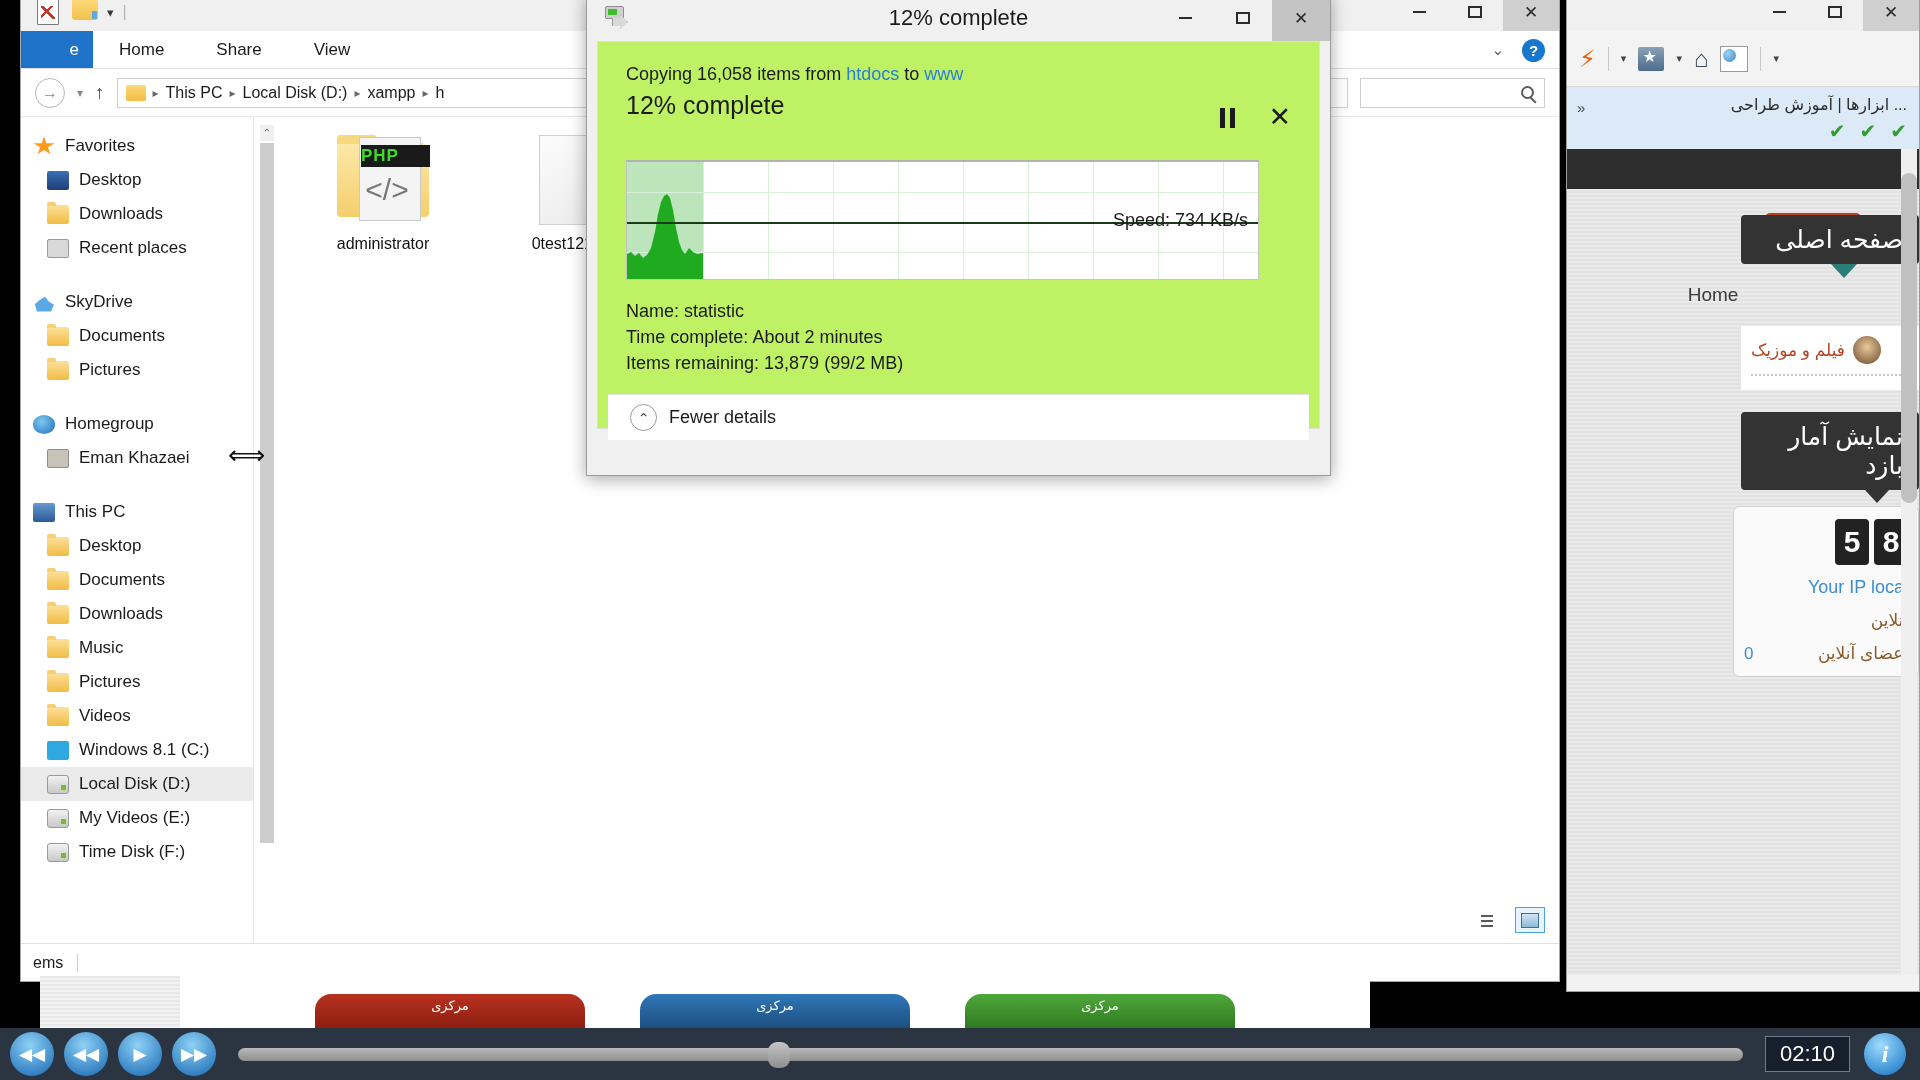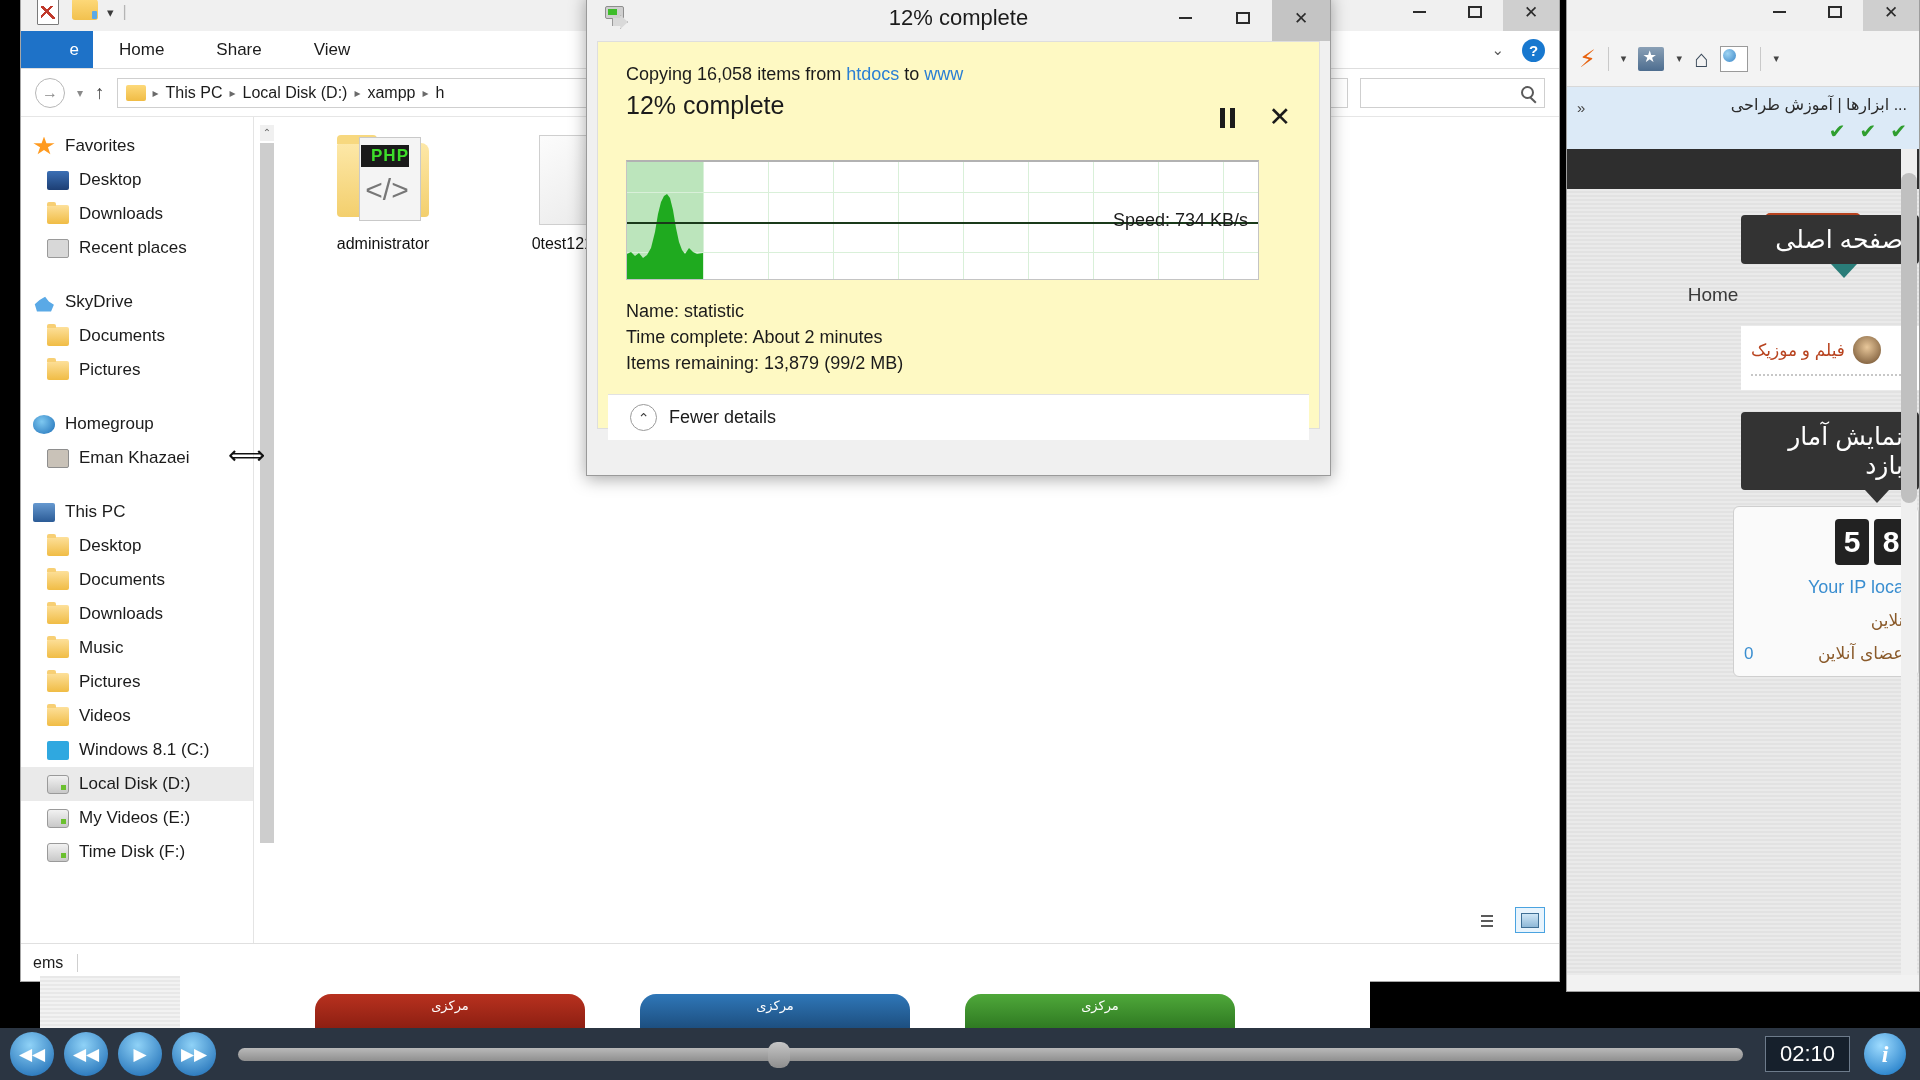--- a/index.html
+++ b/index.html
@@ -71,22 +71,22 @@
 
   .content-pane{flex:1;background:#fff;position:relative;border-left:1px solid #e4e4e4;overflow:hidden;}
   .file-grid{display:flex;gap:0;padding:12px 0 0 10px;flex-wrap:wrap;}
   .file-cell{width:190px;height:175px;display:flex;flex-direction:column;align-items:center;gap:6px;}
   .f-ico{width:104px;height:100px;position:relative;}
   .f-label{font-size:16px;color:#111;text-align:center;}
   .ic-phpfolder{position:absolute;left:6px;top:14px;width:92px;height:74px;
     background:linear-gradient(#fde8a8,#f3cf6d);border-radius:3px 8px 4px 4px;}
   .ic-phpfolder:before{content:"";position:absolute;left:0;top:-8px;width:40px;height:9px;background:#f7d87f;border-radius:4px 4px 0 0;}
   .ic-phpsheet{position:absolute;left:28px;top:8px;width:62px;height:84px;background:#f4f4f4;border:1px solid #c9c9c9;}
-  .ic-phpbar{position:absolute;left:30px;top:16px;width:48px;height:22px;background:#1a1a1a;color:#3ddd2a;
-    font:bold 17px "Liberation Sans",sans-serif;text-align:right;line-height:22px;letter-spacing:1px;}
+  .ic-phpbar{position:absolute;left:30px;top:16px;width:69px;height:22px;background:#1a1a1a;color:#3ddd2a;
+    font:bold 17px "Liberation Sans",sans-serif;text-align:left;line-height:22px;letter-spacing:1px;}
   .ic-phparrow{position:absolute;left:34px;top:44px;width:44px;height:34px;color:#777;font-size:30px;text-align:center;line-height:34px;}
   .ic-doc{position:absolute;left:18px;top:6px;width:70px;height:90px;background:linear-gradient(145deg,#fcfcfc,#e9e9e9);
     border:1px solid #cfcfcf;}
   .ic-doc:after{content:"";position:absolute;right:-1px;top:-1px;border-width:0 18px 18px 0;border-style:solid;border-color:#d4d4d4 #fff;}
   .ic-webcfg{position:absolute;left:18px;top:6px;width:70px;height:90px;background:#fff;border:1px solid #cfcfcf;}
   .wc-line{position:absolute;left:8px;height:2px;background:#bcd9ef;}
   .viewbar{position:absolute;right:14px;bottom:10px;display:flex;gap:10px;align-items:center;}
   .vb-btn{width:30px;height:26px;display:flex;align-items:center;justify-content:center;}
   .vb-btn.active{border:1px solid #4aa3e0;background:#e8f4fd;}
   .vb-list{width:18px;height:14px;background:
@@ -104,21 +104,21 @@
   .dlg-title{height:46px;display:flex;align-items:center;position:relative;padding-left:18px;}
   .dlg-ico{width:26px;height:24px;position:relative;}
   .dlg-ico .a{position:absolute;left:0;top:0;width:19px;height:13px;background:#cfcfcf;border:1px solid #8e8e8e;border-radius:2px;}
   .dlg-ico .a:after{content:"";position:absolute;left:2px;top:2px;width:9px;height:6px;background:#3ebd2a;}
   .dlg-ico .b{position:absolute;left:7px;top:9px;width:16px;height:14px;background:#d9d9d9;border:1px solid #9a9a9a;
     clip-path:polygon(0 22%,52% 22%,52% 0,100% 50%,52% 100%,52% 78%,0 78%);}
   .dlg-title h1{position:absolute;left:0;right:0;text-align:center;font-size:22px;font-weight:normal;color:#1b1b1b;}
   .dlg-wbtns{position:absolute;right:0;top:0;display:flex;height:46px;z-index:3;}
   .dlg-wbtn{width:58px;display:flex;align-items:center;justify-content:center;color:#2b2b2b;font-size:17px;}
   .dlg-wbtn.close{background:#c4c4c4;}
-  .dlg-body{margin:0 10px;height:388px;background:#fef9c3;border:1px solid #dedede;padding:22px 28px 0 28px;position:relative;}
+  .dlg-body{margin:0 10px;height:388px;background:#bef264;border:1px solid #dedede;padding:22px 28px 0 28px;position:relative;}
   .dl-line1{font-size:18px;color:#1b1b1b;}
   .dl-link{color:#2a7fd4;}
   .dl-pct{font-size:25px;color:#1b1b1b;margin-top:6px;}
   .dl-ctrls{position:absolute;right:28px;top:62px;display:flex;gap:30px;align-items:center;}
   .dl-pause{width:22px;height:22px;display:flex;gap:5px;align-items:center;justify-content:center;}
   .dl-pause i{display:block;width:5px;height:20px;background:#1b1b1b;}
   .dl-cancel{font-size:27px;color:#1b1b1b;line-height:1;}
   .graph{position:absolute;left:28px;top:118px;width:633px;height:120px;background:#fff;
     border:1px solid #c4c4c4;border-top:2px solid #b2b2b2;overflow:hidden;}
   .grid-v{position:absolute;top:0;bottom:0;width:1px;background:#d9f0d9;}

